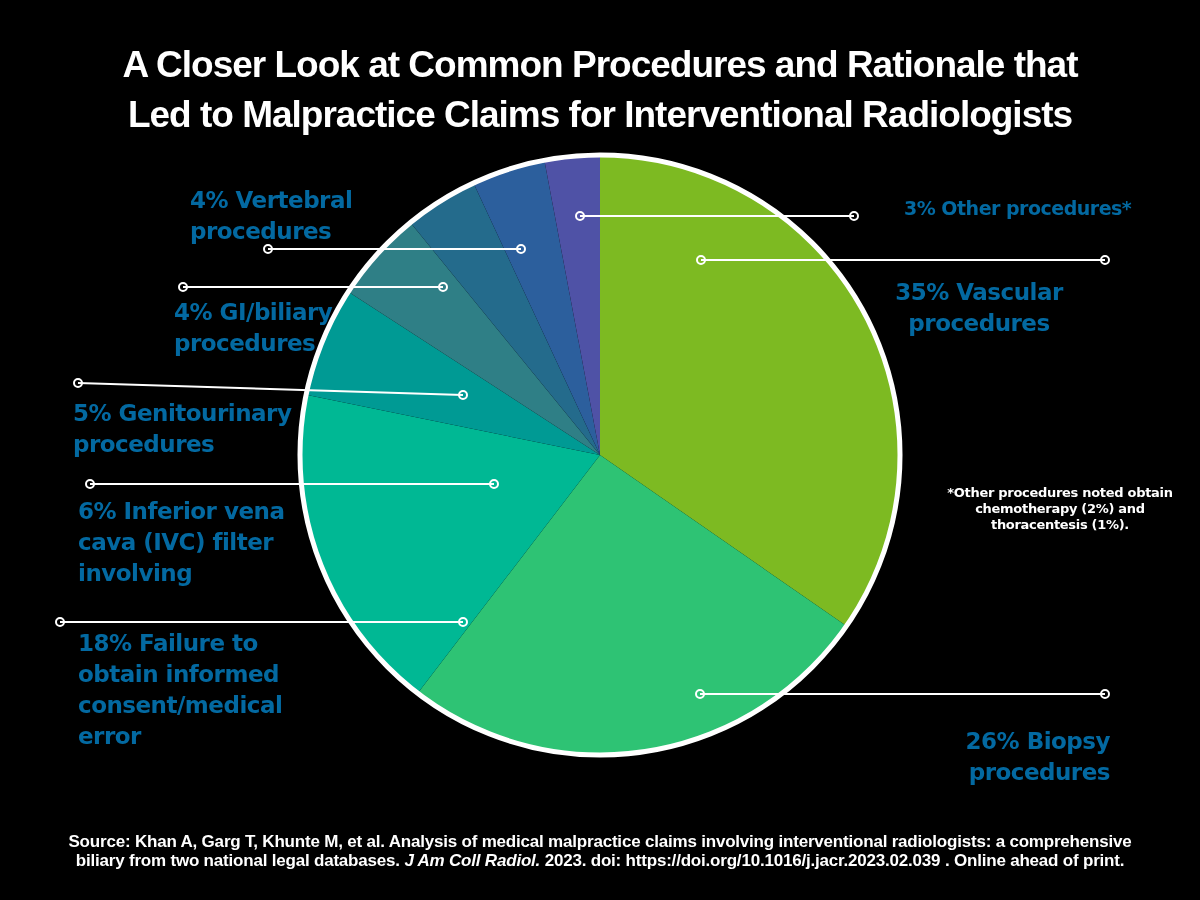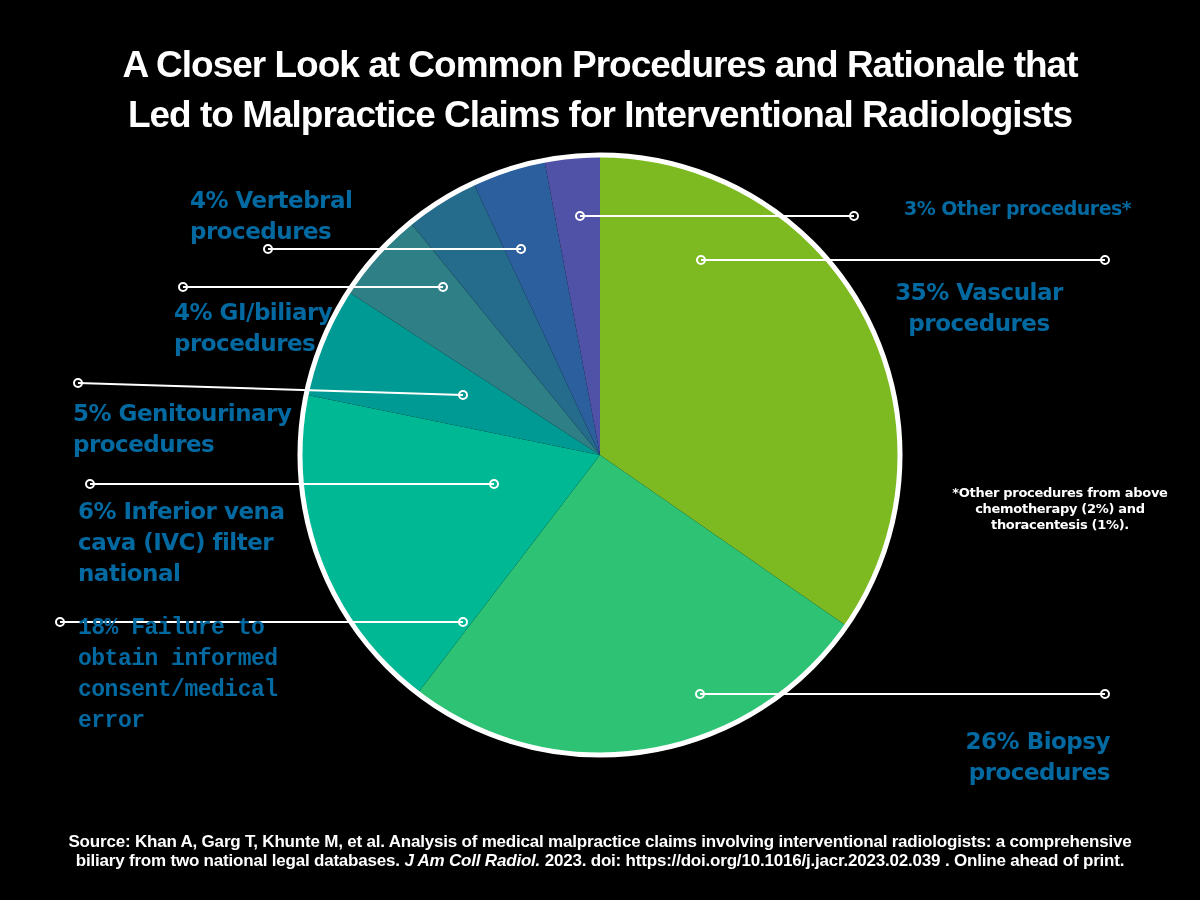--- a/index.html
+++ b/index.html
@@ -95,32 +95,32 @@
 </div>
 
 <div class="lbl" style="left:73px; top:398px;">
   <div>5% Genitourinary</div>
   <div>procedures</div>
 </div>
 
 <div class="lbl" style="left:78px; top:496px;">
   <div>6% Inferior vena</div>
   <div>cava (IVC) filter</div>
-  <div>national</div>
+  <div>involving</div>
 </div>
 
-<div class="lbl" style="left:78px; top:613px;font-family:Liberation Mono, monospace;">
+<div class="lbl" style="left:78px; top:628px;">
   <div>18% Failure to</div>
   <div>obtain informed</div>
   <div>consent/medical</div>
   <div>error</div>
 </div>
 
 <div class="note">
-  <div>*Other procedures from above</div>
+  <div>*Other procedures noted obtain</div>
   <div>chemotherapy  (2%) and</div>
   <div>thoracentesis (1%).</div>
 </div>
 
 <div class="source">
   <div>Source: Khan A, Garg T, Khunte M, et al. Analysis of medical malpractice claims involving interventional radiologists: a comprehensive</div>
   <div><span>biliary from two national legal databases. </span><i>J Am Coll Radiol.</i><span> 2023. doi: https://doi.org/10.1016/j.jacr.2023.02.039 . Online ahead of print.</span></div>
 </div>
 
 </body></html>

